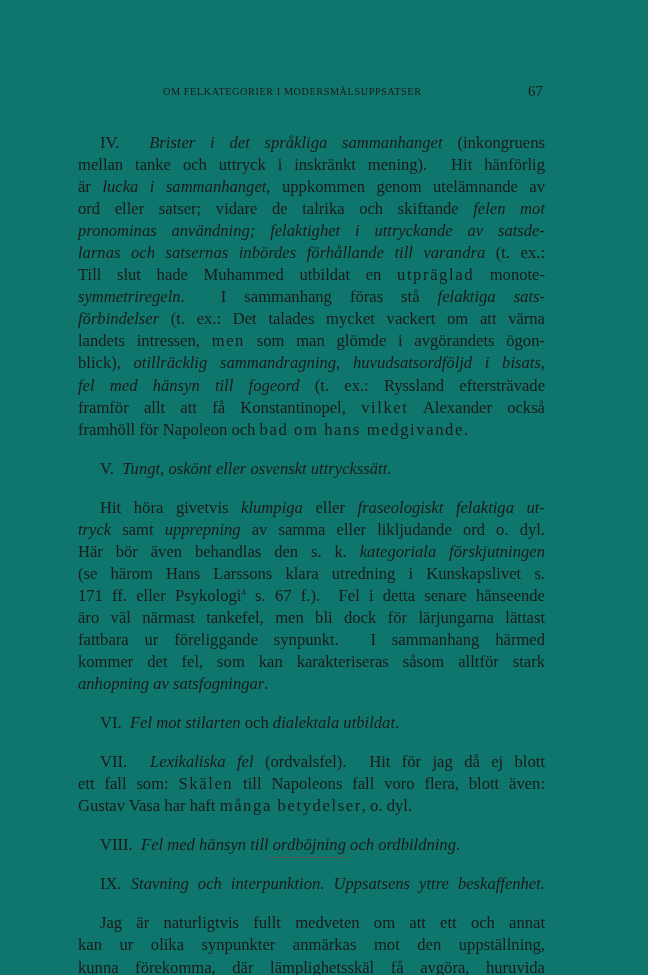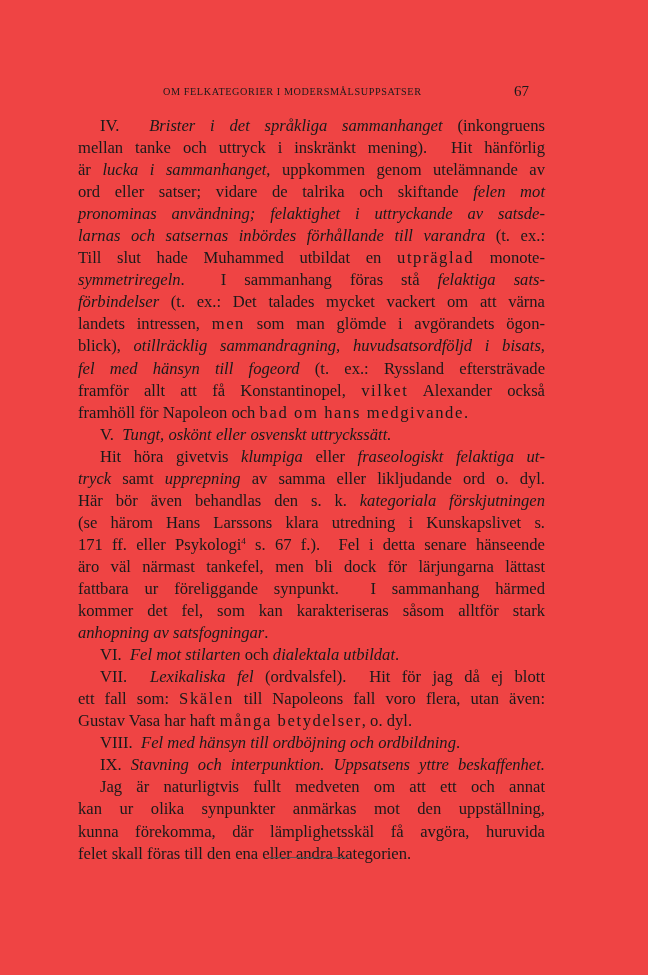--- a/index.html
+++ b/index.html
@@ -1,26 +1,26 @@
 <!DOCTYPE html>
 <html><head>
 <meta charset="utf-8">
 <style>
   html, body { margin: 0; padding: 0; background: #ffffff; }
   body { width: 648px; height: 975px; position: relative; overflow: hidden;
          font-family: "Liberation Serif", "DejaVu Serif", serif; color: #1a1a1a; }
-  .page { position: absolute; left: 0; top: 0; width: 648px; height: 975px; background: #ef4444; }
+  .page { position: absolute; left: 0; top: 0; width: 648px; height: 975px; background: #0f766e; }
   .running-head { position: absolute; top: 86px; left: 78px; width: 467px; height: 16px; }
   .running-title { position: absolute; left: 85px; top: 0; font-size: 10.2px; letter-spacing: 0.6px; }
-  .page-number { position: absolute; right: 16px; top: -3px; font-size: 15px; text-align: center; }
+  .page-number { position: absolute; right: 2px; top: -3px; font-size: 15px; text-align: center; }
   .body-text { position: absolute; top: 115px; left: 78px; width: 467px; }
   .line { height: 22.05px; line-height: 22.05px; font-size: 16.6px; white-space: nowrap;
           text-align: justify; text-align-last: justify; display: block; }
   .line.last { text-align-last: left; }
-  .line.indent { padding-left: 22px; }
+  .line.indent { padding-left: 22px; margin-top: 17px; }
   .line span { white-space: pre; }
   i, .it { font-style: italic; }
   .spaced { letter-spacing: 1.6px; }
   sup { font-size: 9px; line-height: 0; vertical-align: 6px; }
   .end-rule { position: absolute; top: 857px; left: 268px; width: 80px; height: 0;
               border-top: 1px solid #555; }
 </style>
 </head>
 <body>
 
@@ -50,21 +50,21 @@
       <div class="line"><span class="it">tryck</span><span> samt </span><span class="it">upprepning</span><span> av samma eller likljudande ord o. dyl.</span></div>
       <div class="line"><span>Här bör även behandlas den s. k. </span><span class="it">kategoriala förskjutningen</span></div>
       <div class="line"><span>(se härom Hans Larssons klara utredning i Kunskapslivet s.</span></div>
       <div class="line"><span>171 ff. eller Psykologi</span><sup>4</sup><span> s. 67 f.).  Fel i detta senare hänseende</span></div>
       <div class="line"><span>äro väl närmast tankefel, men bli dock för lärjungarna lättast</span></div>
       <div class="line"><span>fattbara ur föreliggande synpunkt.  I sammanhang härmed</span></div>
       <div class="line"><span>kommer det fel, som kan karakteriseras såsom alltför stark</span></div>
       <div class="line last"><span class="it">anhopning av satsfogningar</span><span>.</span></div>
       <div class="line indent last"><span>VI.  </span><span class="it">Fel mot stilarten</span><span> och </span><span class="it">dialektala utbildat</span><span>.</span></div>
       <div class="line indent"><span>VII.  </span><span class="it">Lexikaliska fel</span><span> (ordvalsfel).  Hit för jag då ej blott</span></div>
-      <div class="line"><span>ett fall som: </span><span class="spaced">Skälen</span><span> till Napoleons fall voro flera, utan även:</span></div>
+      <div class="line"><span>ett fall som: </span><span class="spaced">Skälen</span><span> till Napoleons fall voro flera, blott även:</span></div>
       <div class="line last"><span>Gustav Vasa har haft </span><span class="spaced">många betydelser</span><span>, o. dyl.</span></div>
       <div class="line indent last"><span>VIII.  </span><span class="it">Fel med hänsyn till ordböjning och ordbildning</span><span>.</span></div>
       <div class="line indent"><span>IX. </span><span class="it">Stavning och interpunktion. Uppsatsens yttre beskaffenhet.</span></div>
       <div class="line indent"><span>Jag är naturligtvis fullt medveten om att ett och annat</span></div>
       <div class="line"><span>kan ur olika synpunkter anmärkas mot den uppställning,</span></div>
       <div class="line"><span>kunna förekomma, där lämplighetsskäl få avgöra, huruvida</span></div>
       <div class="line last"><span>felet skall föras till den ena eller andra kategorien.</span></div>
     </div>
 
   <div class="end-rule"></div>

